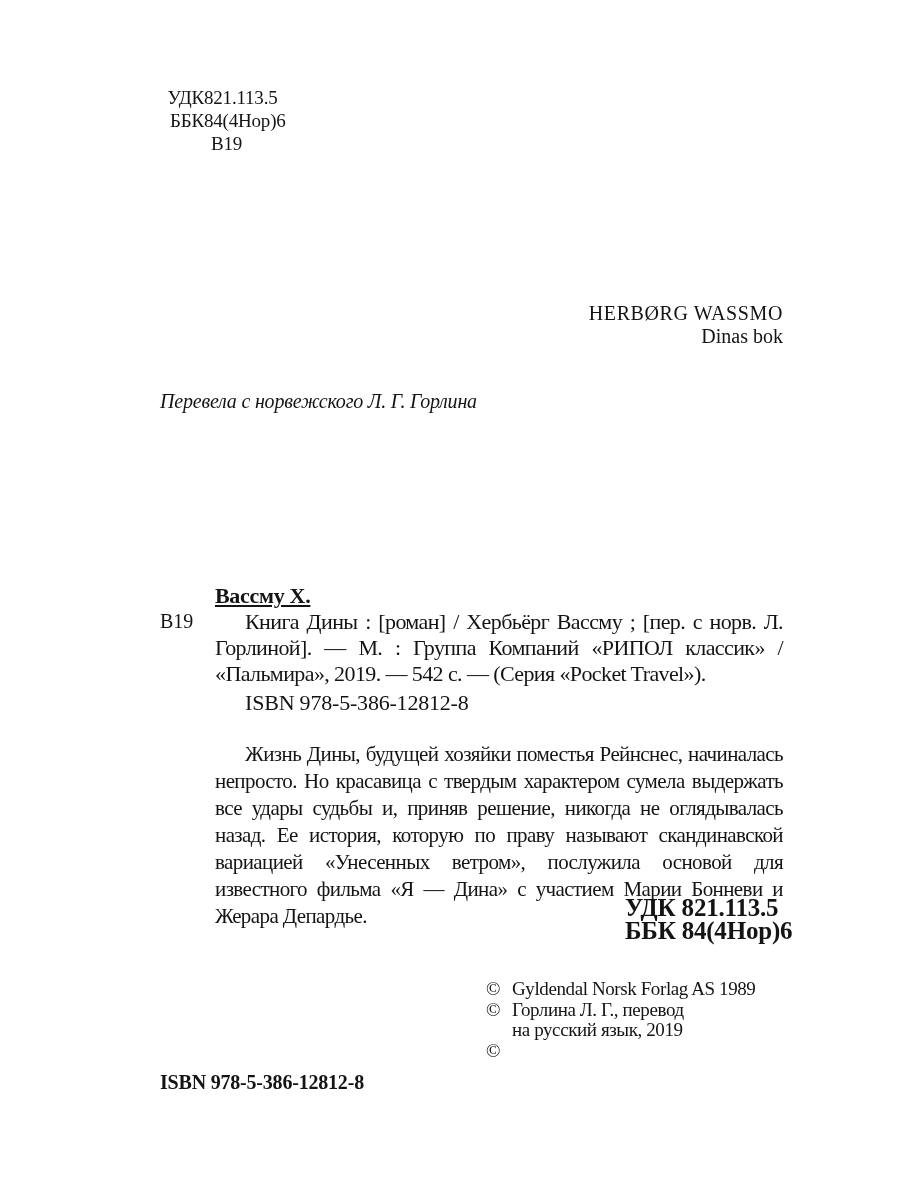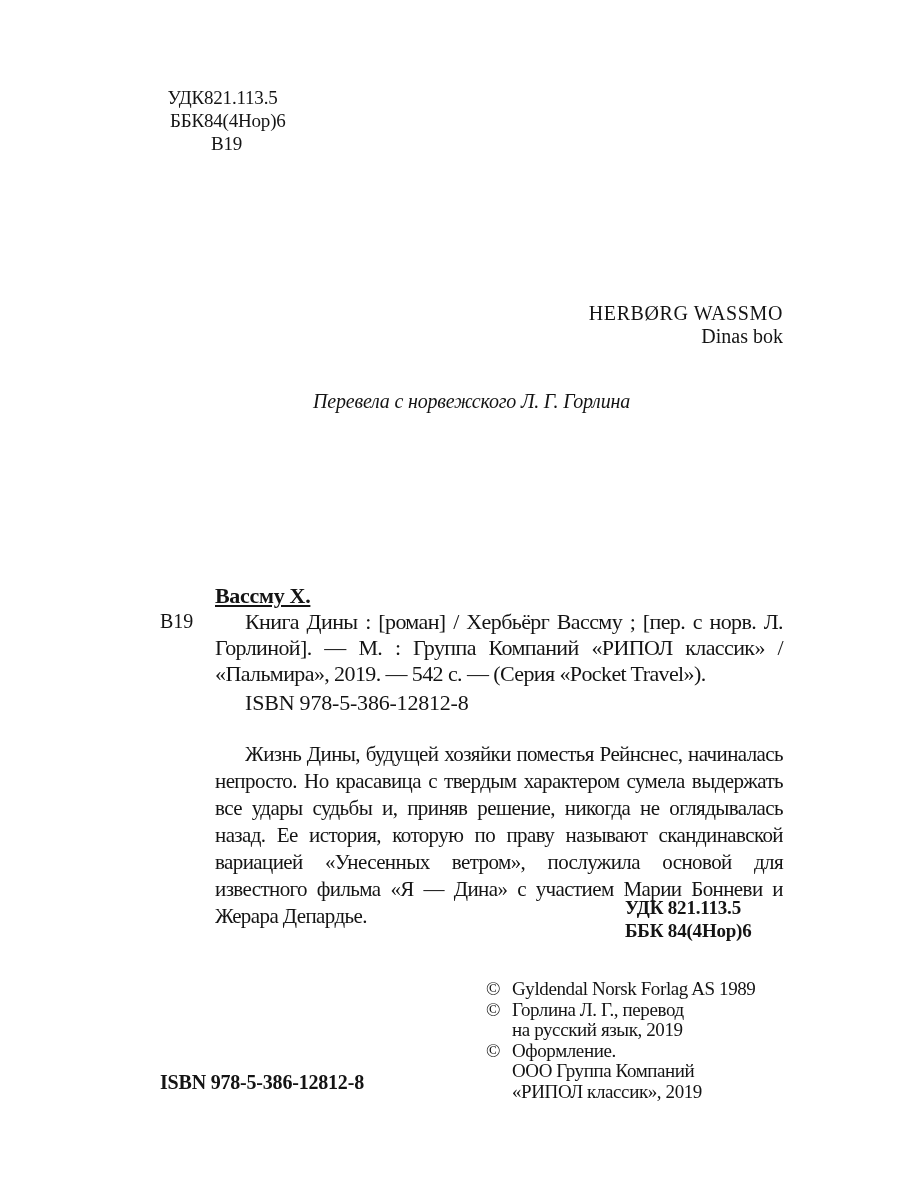--- a/index.html
+++ b/index.html
@@ -31,21 +31,21 @@
   
   #title-block {
     left: 160px; top: 301px; width: 623px;
     text-align: right;
   }
   #title-author { font-size: 20px; line-height: 24px; letter-spacing: 0.6px; }
   #title-original { font-size: 20px; line-height: 23px; }
 
   #translator-line {
     left: 160px; top: 390px; width: 623px;
-    text-align: center;
+    text-align: left;
     font-style: italic;
     font-size: 20px;
     letter-spacing: -0.2px;
   }
 
   
   #catalog { left: 160px; top: 583px; width: 623px; }
   #catalog-author {
     margin-left: 55px;
     font-weight: bold;
@@ -79,21 +79,21 @@
     text-align: justify;
     font-size: 21px; line-height: 27px;
     letter-spacing: -0.6px;
     hyphens: auto;
   }
 
   
   #bottom-codes {
     left: 625px; top: 896px;
     font-weight: bold;
-    font-size: 19px; line-height: 23px;
+    font-size: 25px; line-height: 23px;
     letter-spacing: -0.2px;
   }
 
   
   #copyright {
     left: 486px; top: 979px;
     font-size: 19px; line-height: 20.5px;
     letter-spacing: -0.4px;
   }
   .cc-entry { display: flex; }
@@ -158,21 +158,16 @@
   </div>
   <div class="cc-entry">
     <span class="cc-sym">©</span>
     <div class="cc-lines">
       <div>Горлина Л. Г., перевод</div>
       <div>на русский язык, 2019</div>
     </div>
   </div>
   <div class="cc-entry">
     <span class="cc-sym">©</span>
-    <div class="cc-lines">
-      <div>Оформление.</div>
-      <div>ООО Группа Компаний</div>
-      <div>«РИПОЛ классик», 2019</div>
-    </div>
   </div>
 </div>
 
 <div id="isbn-bottom" class="abs">ISBN 978-5-386-12812-8</div>
 
 </body></html>

